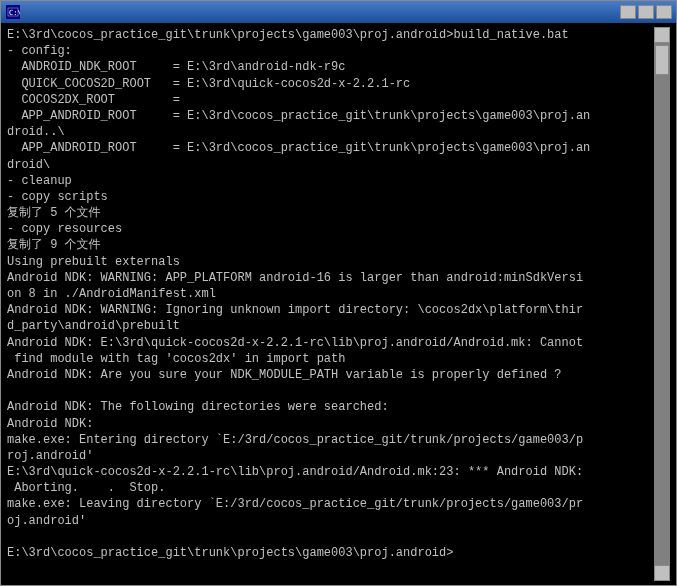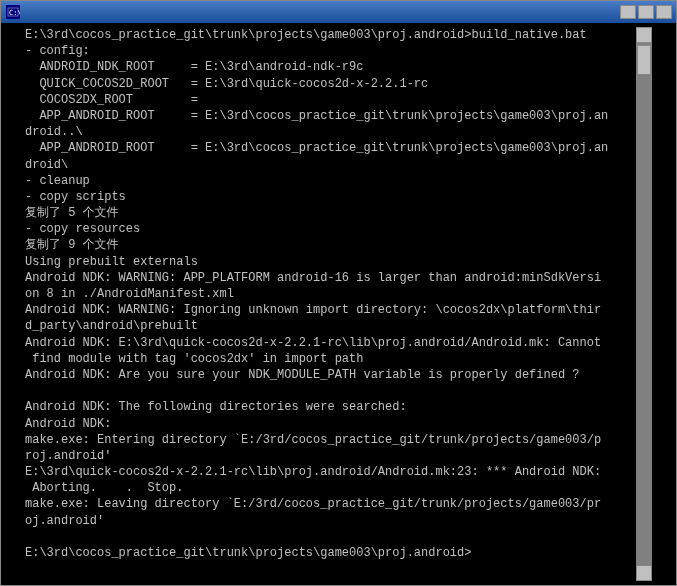--- a/index.html
+++ b/index.html
@@ -69,21 +69,21 @@
     }
 
     .title-btn.close {
       background: #c0c0c0;
     }
 
     .terminal {
       flex: 1;
       background: #000;
       color: #c0c0c0;
-      padding: 4px 24px;
+      padding: 4px 6px;
       overflow: hidden;
       display: flex;
     }
 
     .terminal-content {
       flex: 1;
       overflow: hidden;
       white-space: pre-wrap;
       word-break: break-all;
       line-height: 1.35;

